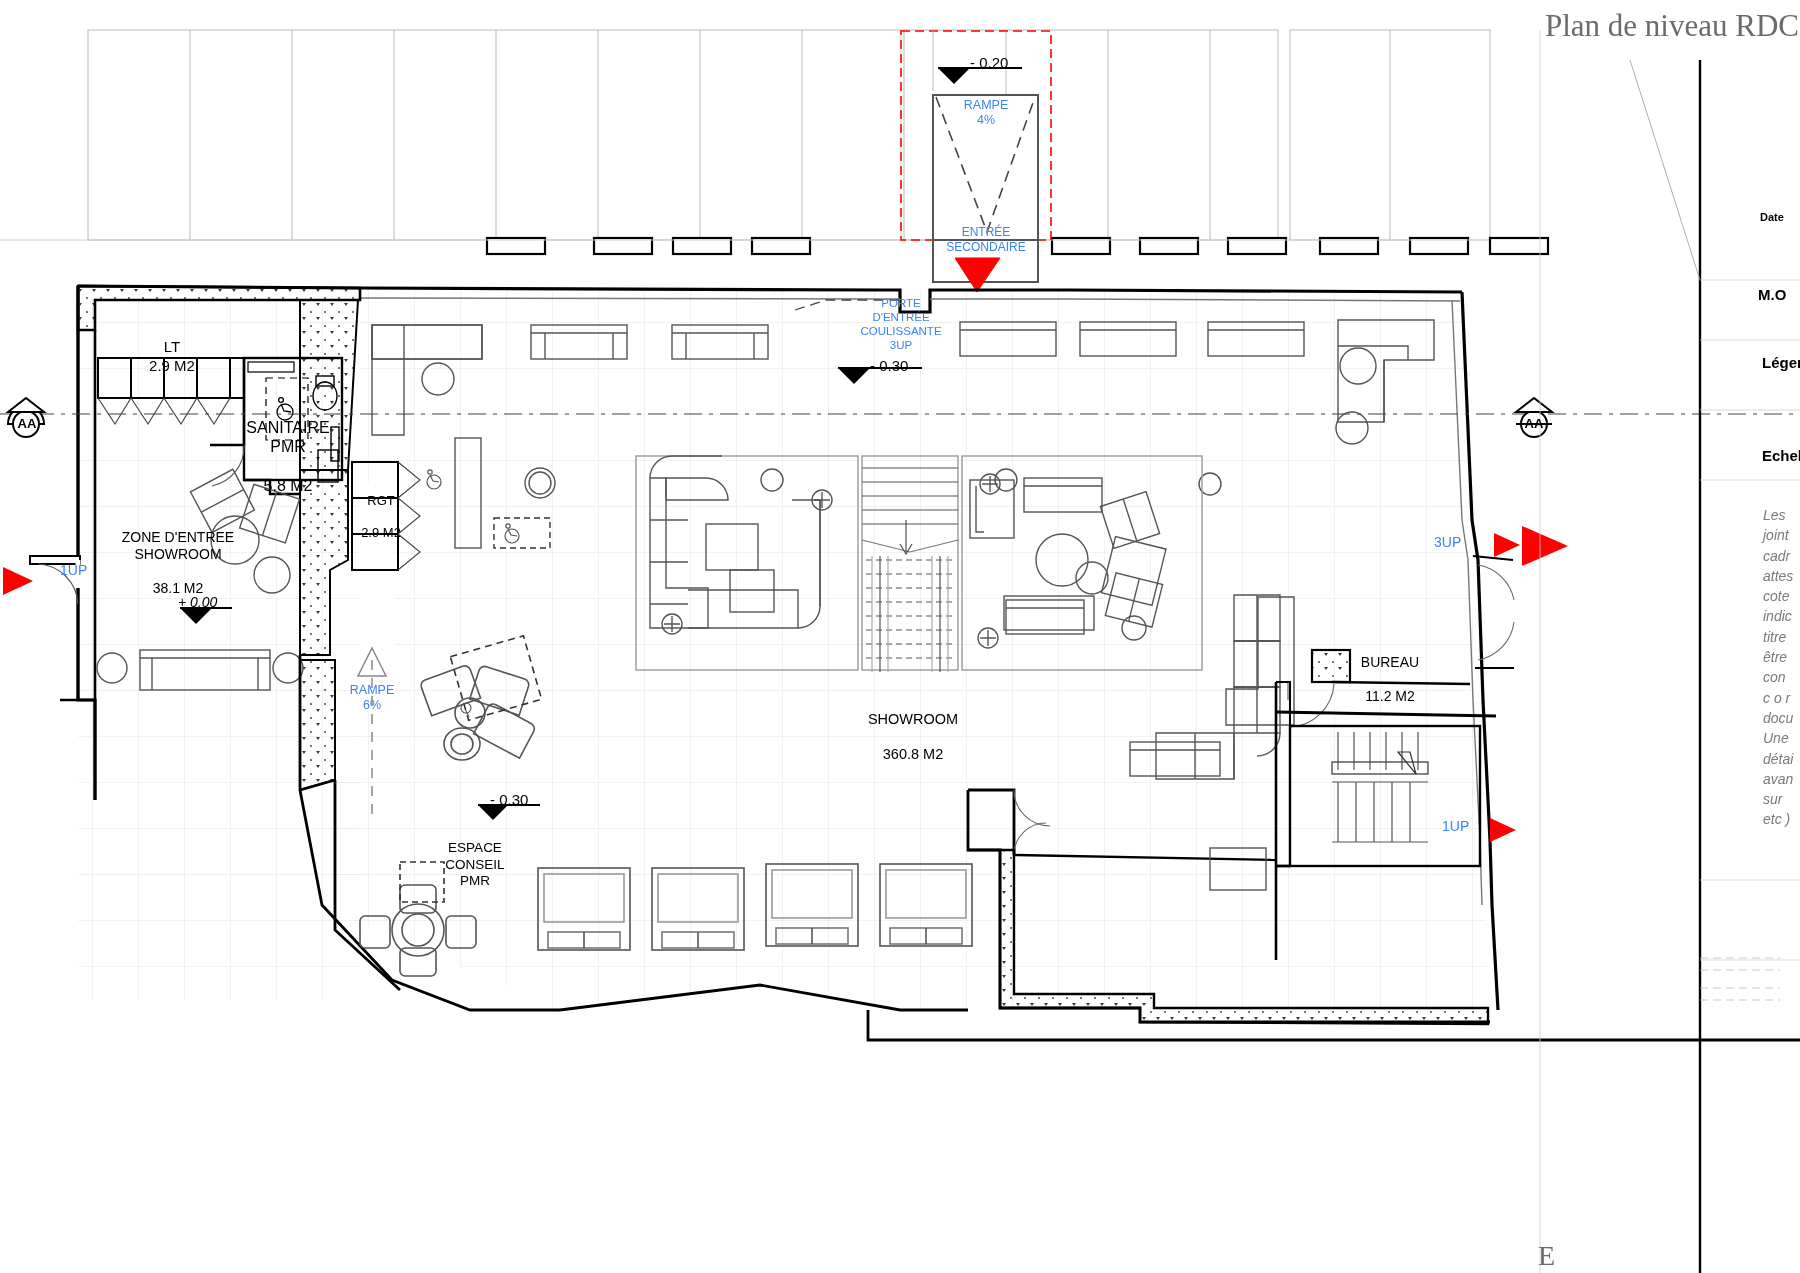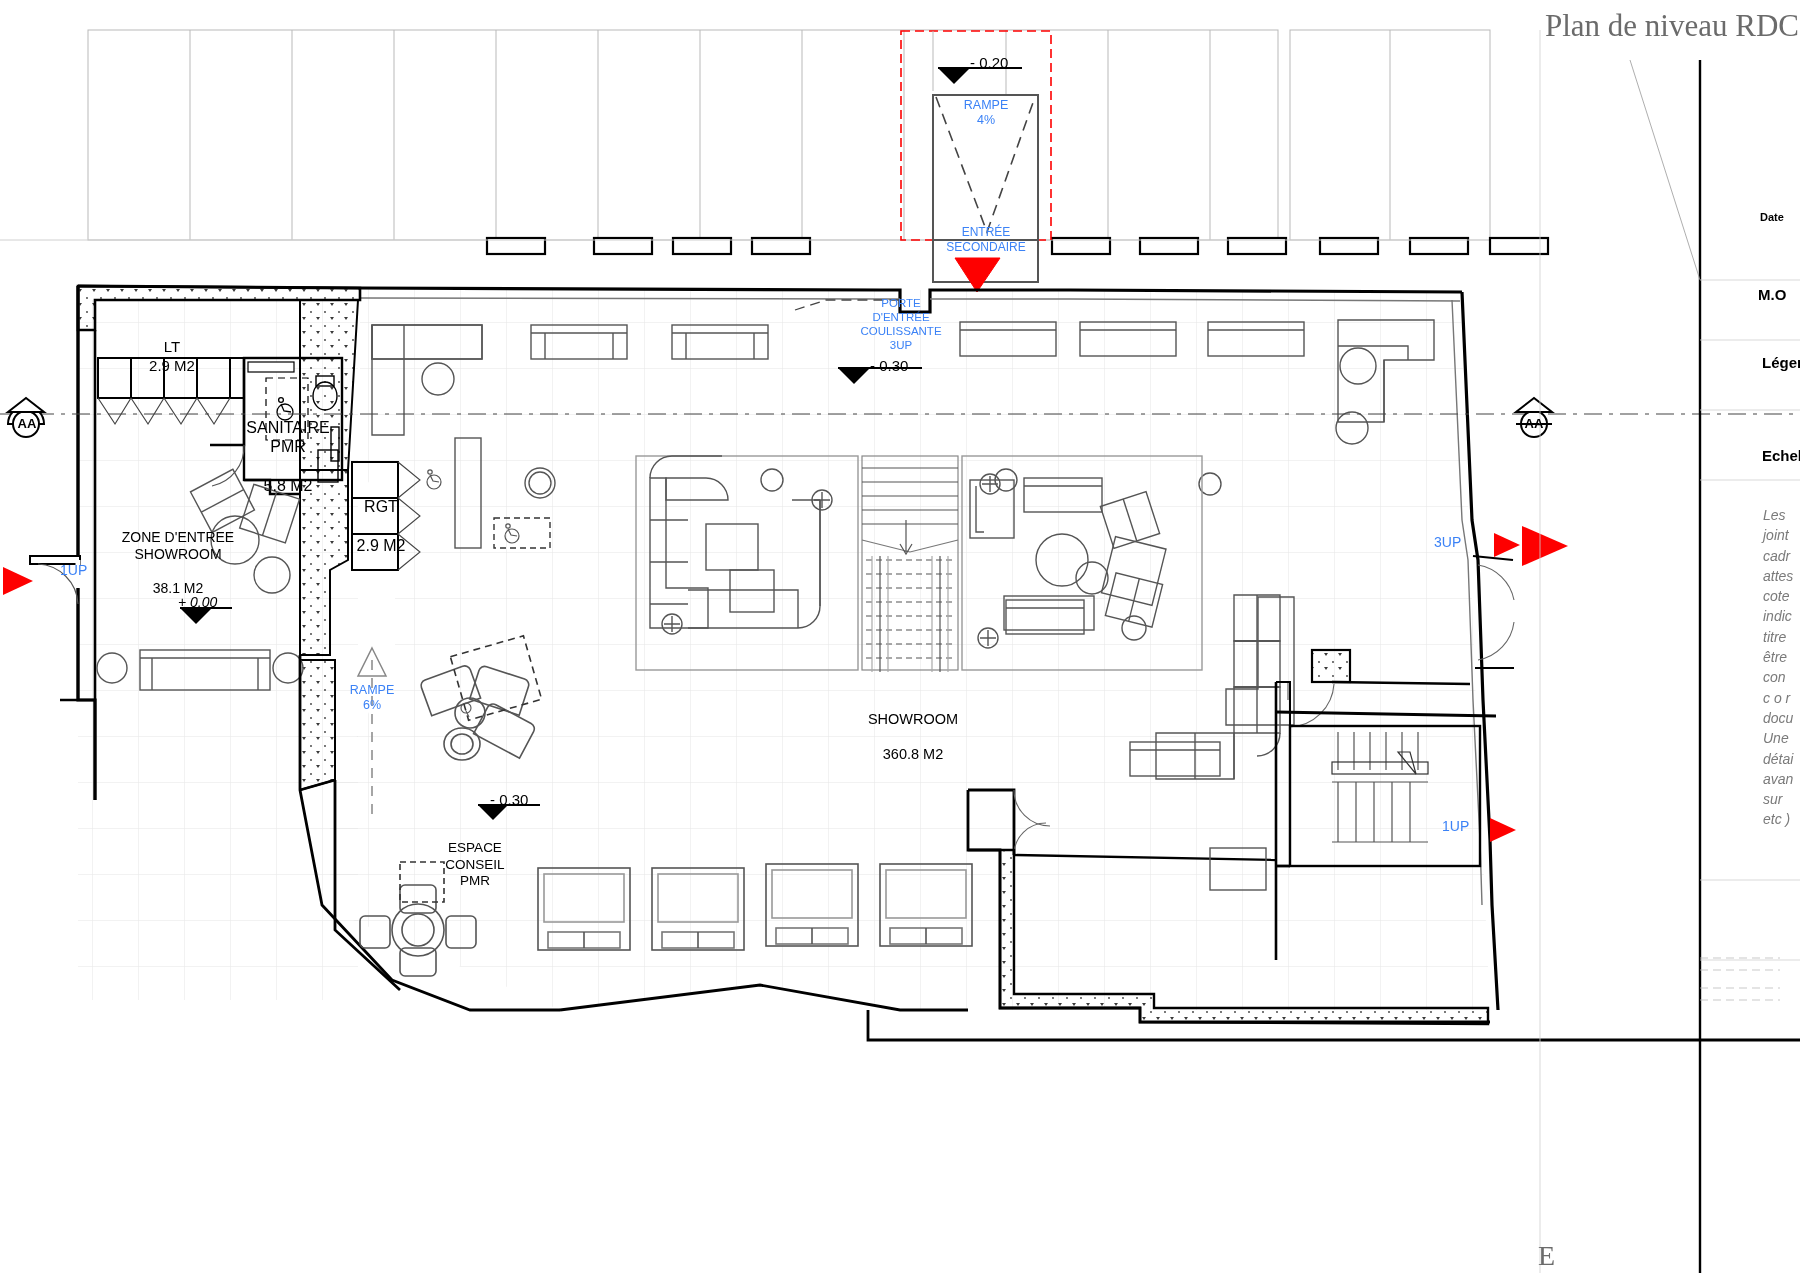--- a/index.html
+++ b/index.html
@@ -473,31 +473,35 @@
 PMR</div>
     <div>5.8 M2</div>
   </div>
 
   <div class="lbl" style="left:88px;top:512px;width:180px;font-size:14px;">
     <div>ZONE D'ENTREE
 SHOWROOM</div>
     <div>38.1 M2</div>
   </div>
 
-  <div class="lbl" style="left:348px;top:477px;width:66px;font-size:16px;text-align:center;">
+  <div class="lbl" style="left:348px;top:477px;width:66px;font-size:13px;text-align:center;">
     <div>RGT</div>
     <div>2.9 M2</div>
   </div>
 
 
   <div class="lbl" style="left:838px;top:693px;width:150px;font-size:14.5px;">
     <div>SHOWROOM</div>
     <div>360.8 M2</div>
   </div>
 
+  <div class="lbl" style="left:1330px;top:637px;width:120px;font-size:14px;">
+    <div>BUREAU</div>
+    <div>11.2 M2</div>
+  </div>
 
 
   <div class="lbl" style="left:420px;top:824px;width:110px;font-size:13.5px;">
     <div>ESPACE
 CONSEIL
 PMR</div>
   </div>
 
   <div class="lbl" style="left:970px;top:54px;width:70px;font-size:15px;text-align:left;">- 0.20</div>
   <div class="lbl" style="left:870px;top:357px;width:70px;font-size:15px;text-align:left;">- 0.30</div>

